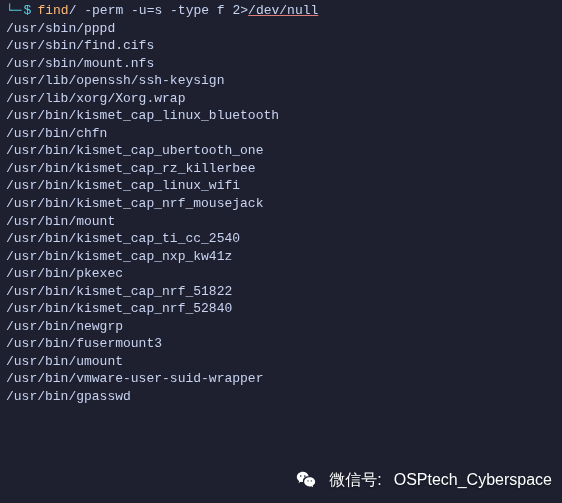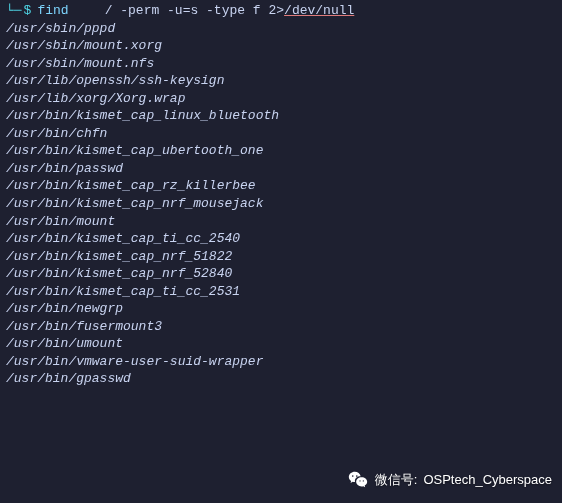--- a/index.html
+++ b/index.html
@@ -29,46 +29,44 @@
     }
     .prompt-bracket {
       color: #4fd6e6;
     }
     .prompt-dollar {
       color: #4fd6e6;
       margin-left: 2px;
       margin-right: 6px;
     }
     .cmd {
-      color: #7dd3fc;
+      color: #fdba74;
     }
     .args {
       color: #c8d3f0;
-      padding-left: 36px;
     }
     .redirect {
       color: #c8d3f0;
       text-decoration: underline;
       text-decoration-color: #e07b7b;
     }
     .output-line {
       color: #c8d3f0;
       white-space: pre;
-      font-style: italic;
     }
     .watermark {
       position: absolute;
       bottom: 12px;
       right: 10px;
       display: flex;
       align-items: center;
-      gap: 6px;
+      gap: 12px;
       color: #fff;
       font-family: -apple-system, "Microsoft YaHei", sans-serif;
-      font-size: 13px;
+      font-size: 16px;
       text-shadow: 0 1px 2px rgba(0,0,0,0.5);
     }
     .wechat-icon {
       width: 22px;
       height: 22px;
       display: flex;
       align-items: center;
       justify-content: center;
     }
     .wechat-icon svg {
@@ -82,35 +80,36 @@
 <div class="terminal">
   <div class="prompt-line">
     <span class="prompt-bracket">└─</span>
     <span class="prompt-dollar">$</span>
     <span class="cmd">find</span>
     <span class="args"> / -perm -u=s -type f 2&gt;</span>
     <span class="redirect">/dev/null</span>
   </div>
   <div id="output-container">
       <div class="output-line">/usr/sbin/pppd</div>
-      <div class="output-line">/usr/sbin/mount.xorg</div>
+      <div class="output-line">/usr/sbin/find.cifs</div>
       <div class="output-line">/usr/sbin/mount.nfs</div>
       <div class="output-line">/usr/lib/openssh/ssh-keysign</div>
       <div class="output-line">/usr/lib/xorg/Xorg.wrap</div>
       <div class="output-line">/usr/bin/kismet_cap_linux_bluetooth</div>
       <div class="output-line">/usr/bin/chfn</div>
       <div class="output-line">/usr/bin/kismet_cap_ubertooth_one</div>
-      <div class="output-line">/usr/bin/passwd</div>
       <div class="output-line">/usr/bin/kismet_cap_rz_killerbee</div>
+      <div class="output-line">/usr/bin/kismet_cap_linux_wifi</div>
       <div class="output-line">/usr/bin/kismet_cap_nrf_mousejack</div>
       <div class="output-line">/usr/bin/mount</div>
       <div class="output-line">/usr/bin/kismet_cap_ti_cc_2540</div>
+      <div class="output-line">/usr/bin/kismet_cap_nxp_kw41z</div>
+      <div class="output-line">/usr/bin/pkexec</div>
       <div class="output-line">/usr/bin/kismet_cap_nrf_51822</div>
       <div class="output-line">/usr/bin/kismet_cap_nrf_52840</div>
-      <div class="output-line">/usr/bin/kismet_cap_ti_cc_2531</div>
       <div class="output-line">/usr/bin/newgrp</div>
       <div class="output-line">/usr/bin/fusermount3</div>
       <div class="output-line">/usr/bin/umount</div>
       <div class="output-line">/usr/bin/vmware-user-suid-wrapper</div>
       <div class="output-line">/usr/bin/gpasswd</div>
     </div>
 </div>
 
 <div class="watermark">
   <span class="wechat-icon">

